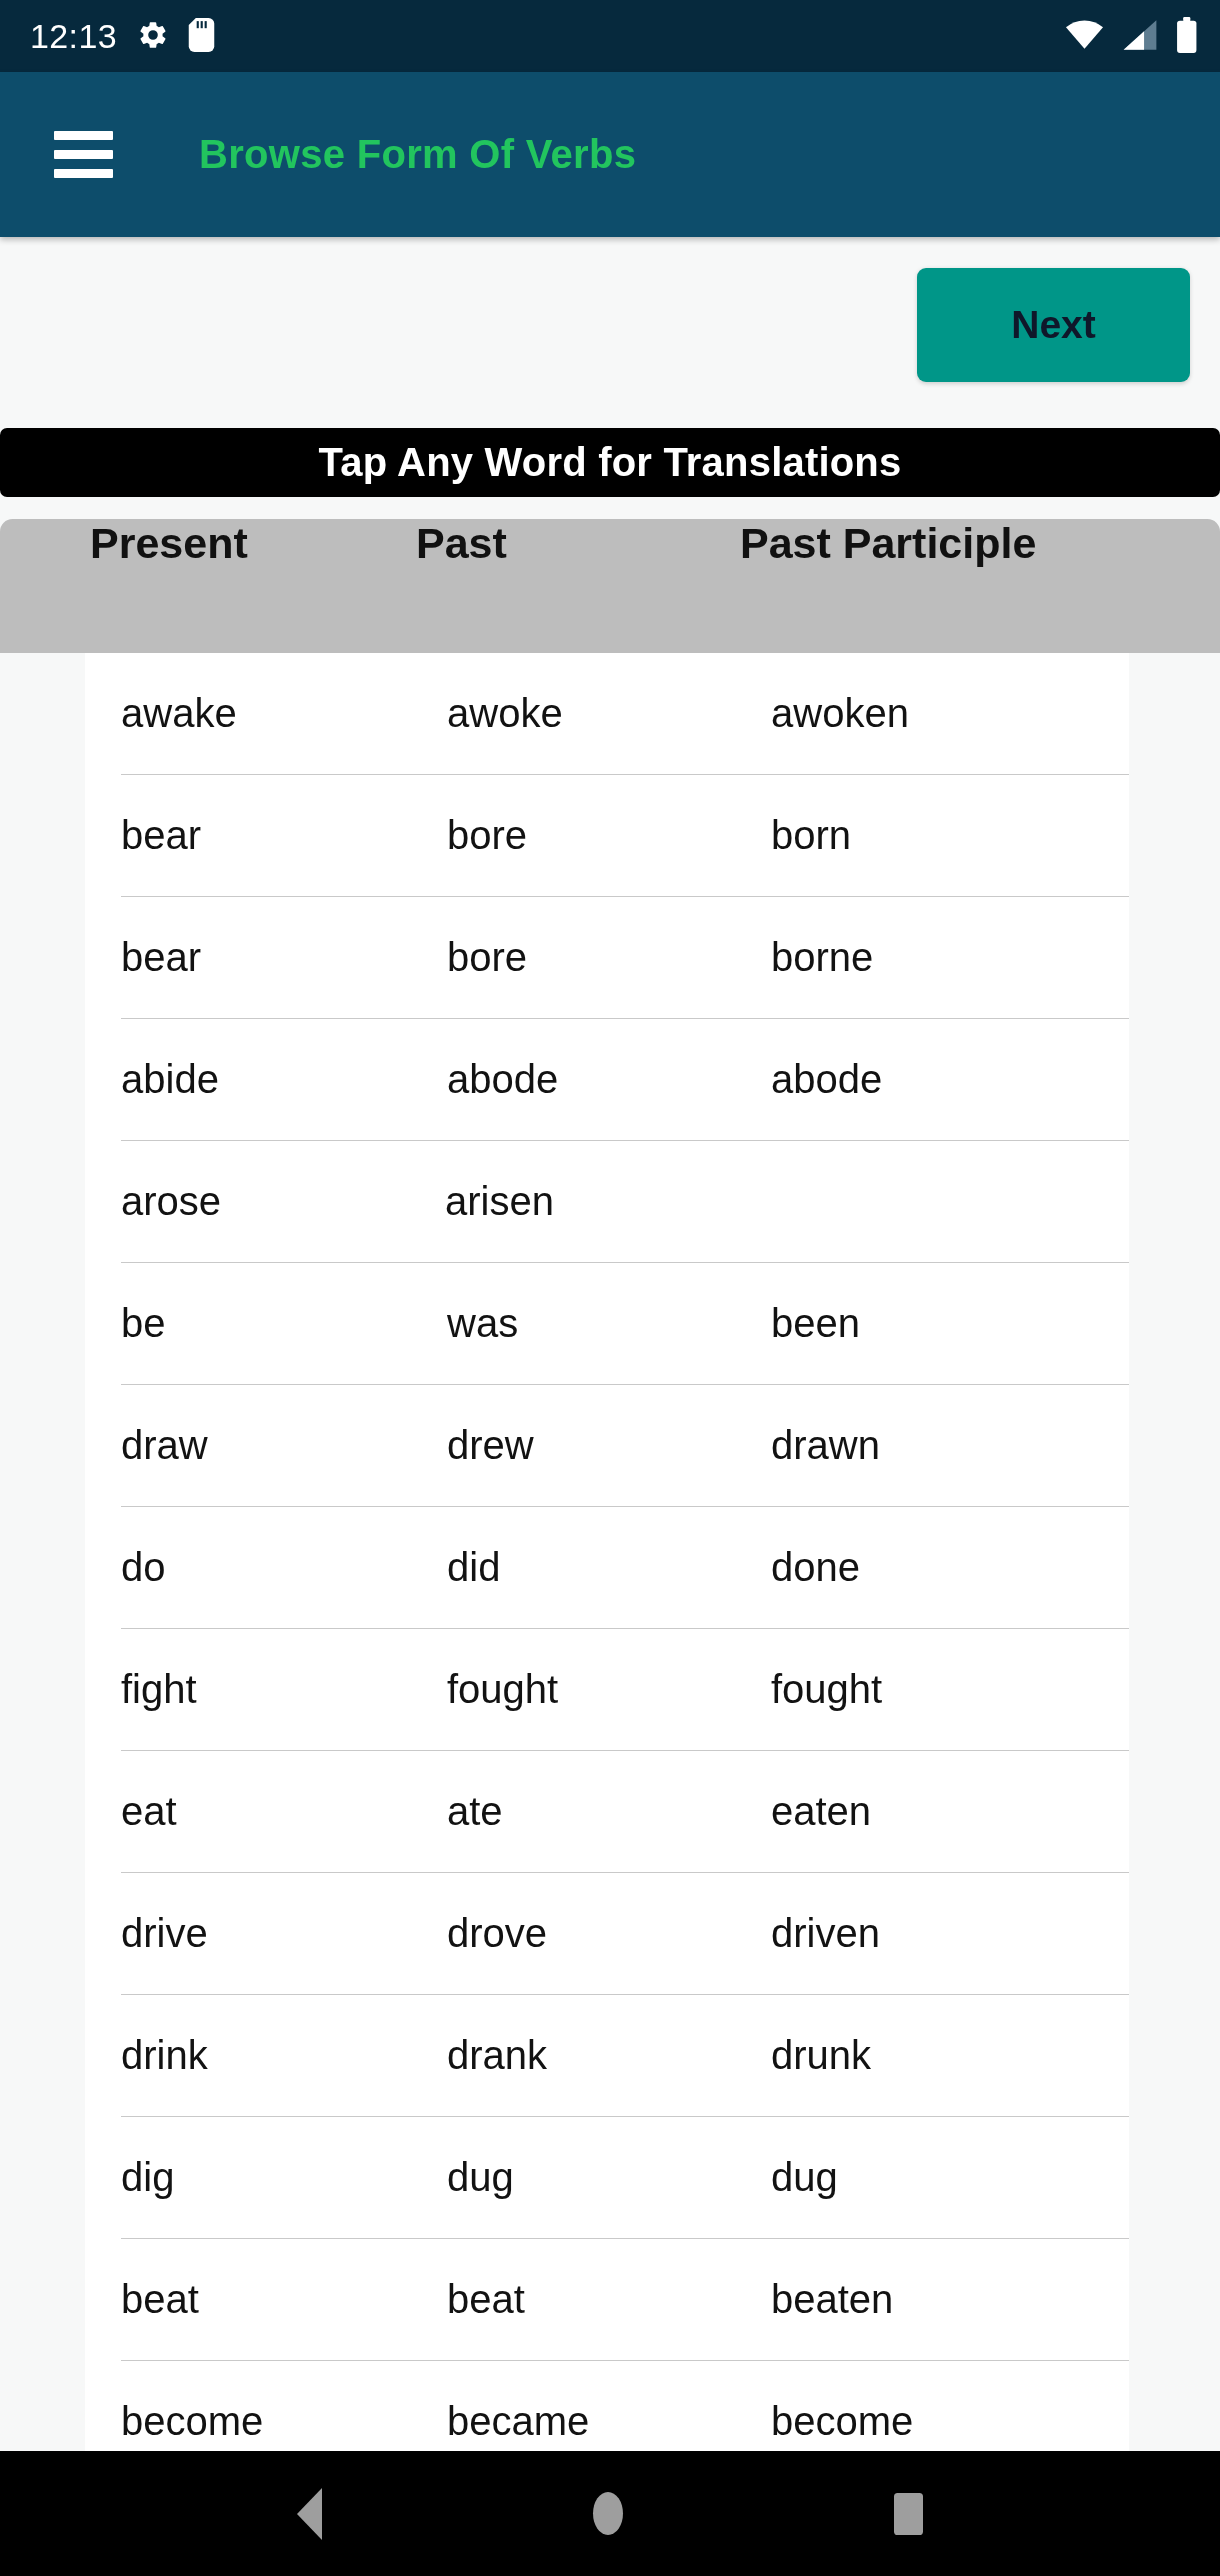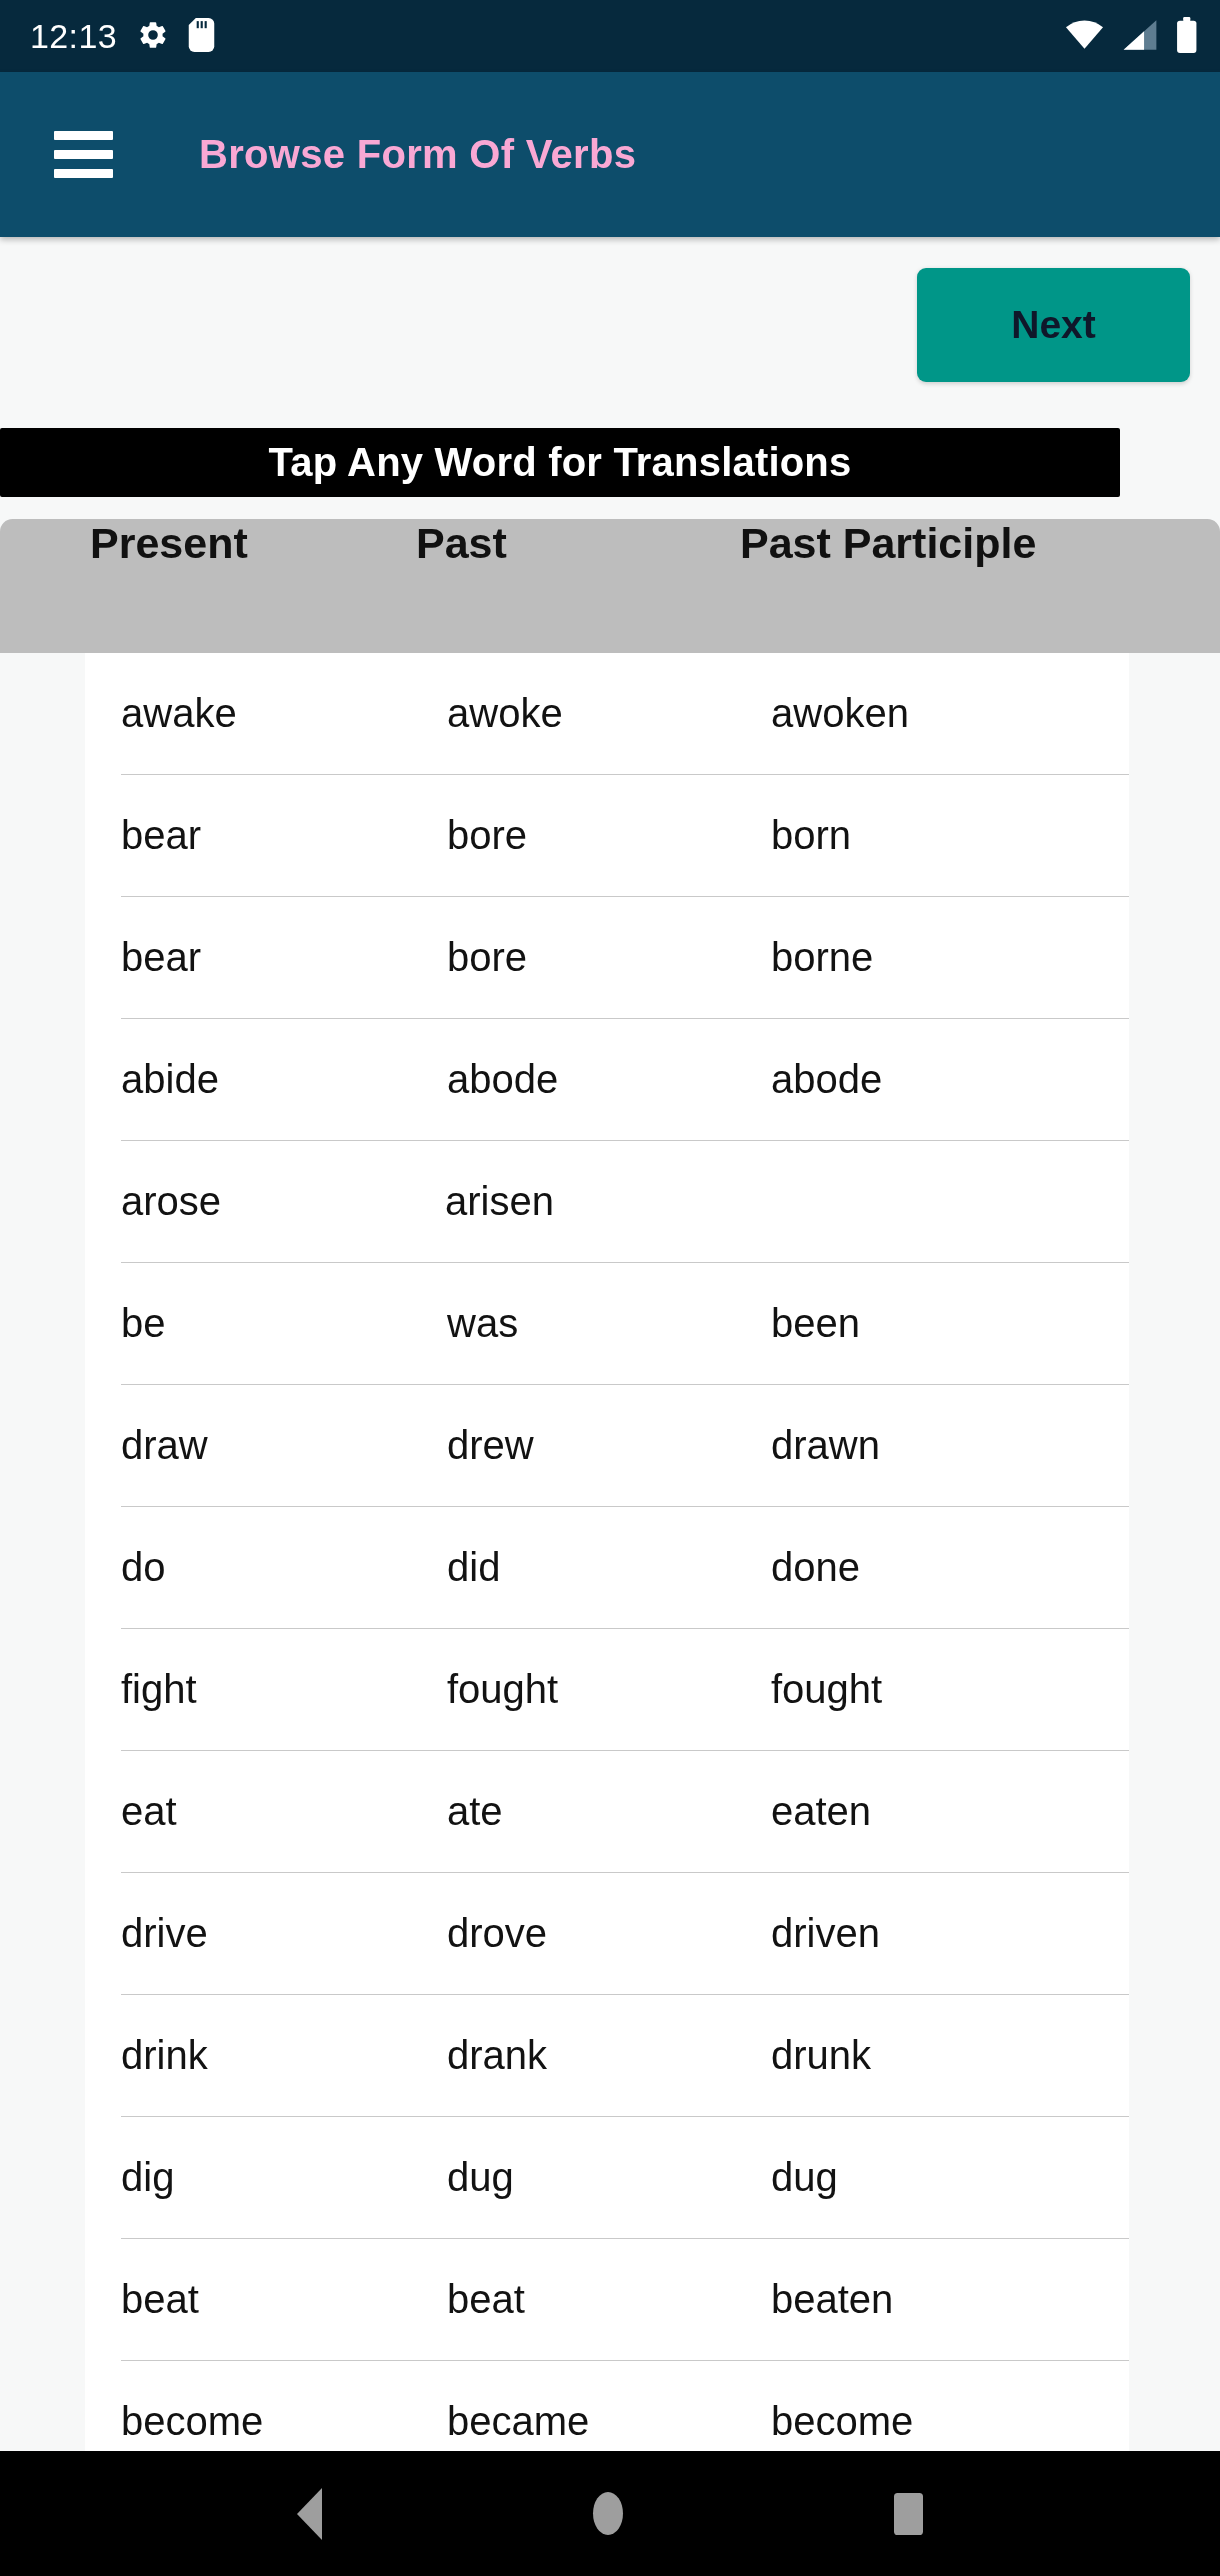--- a/index.html
+++ b/index.html
@@ -73,21 +73,21 @@
     cursor: pointer;
   }
   #menu-button span {
     display: block;
     width: 59px; height: 9px;
     background: #ffffff;
     border-radius: 0.9px;
   }
   #app-title {
     margin-left: 86px;
-    color: #f9a8d4;
+    color: #22c55e;
     font-size: 40px;
     font-weight: bold;
     letter-spacing: 0.3px;
     white-space: nowrap;
   }
 
   
   #content {
     position: absolute;
     left: 0; top: 237px;
@@ -119,23 +119,23 @@
     box-shadow: 0 1.8px 4.5px rgba(0,0,0,0.16);
     display: flex;
     align-items: center;
     justify-content: center;
   }
 
   
   #tap-banner {
     position: absolute;
     left: 0; top: 191px;
-    width: 1120px; height: 69px;
+    width: 1220px; height: 69px;
     background: #000000;
-    border-radius: 2px;
+    border-radius: 7px;
     color: #ffffff;
     font-size: 40px;
     font-weight: bold;
     display: flex;
     align-items: center;
     justify-content: center;
     letter-spacing: 0.2px;
   }
 
   

